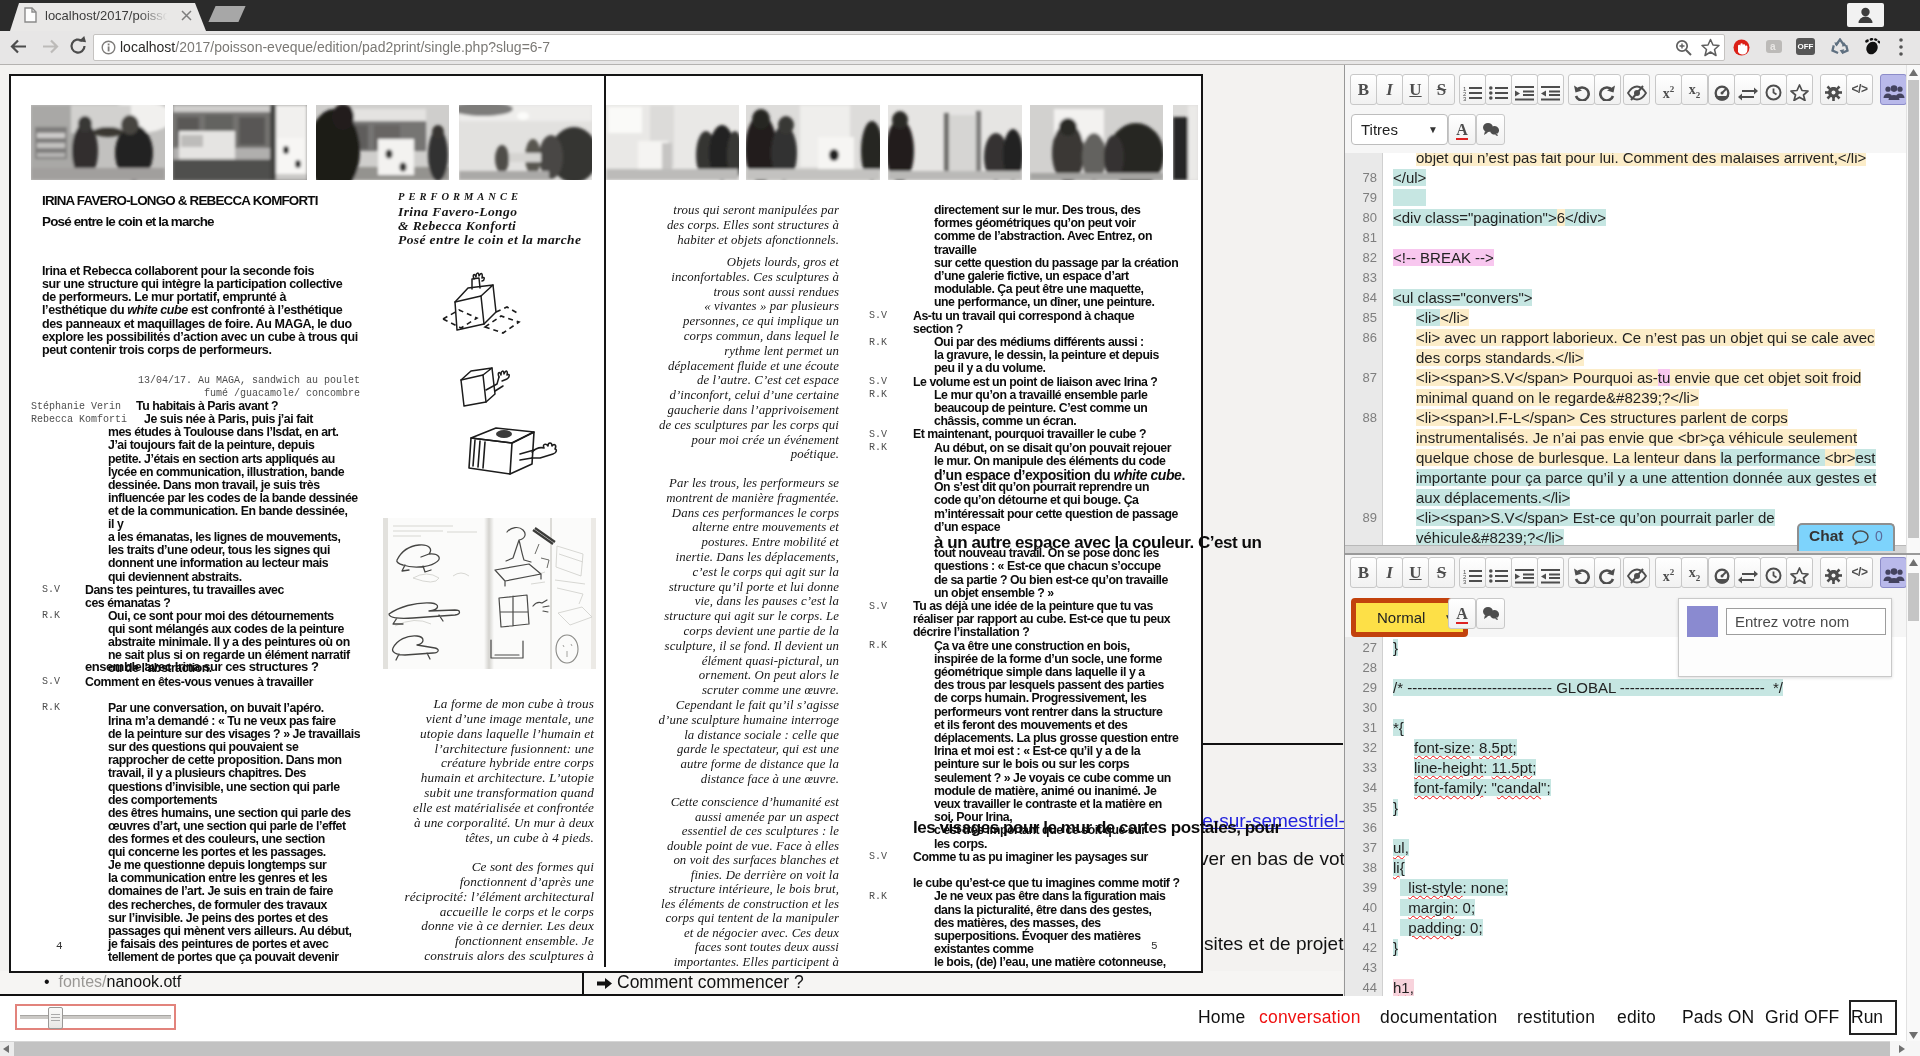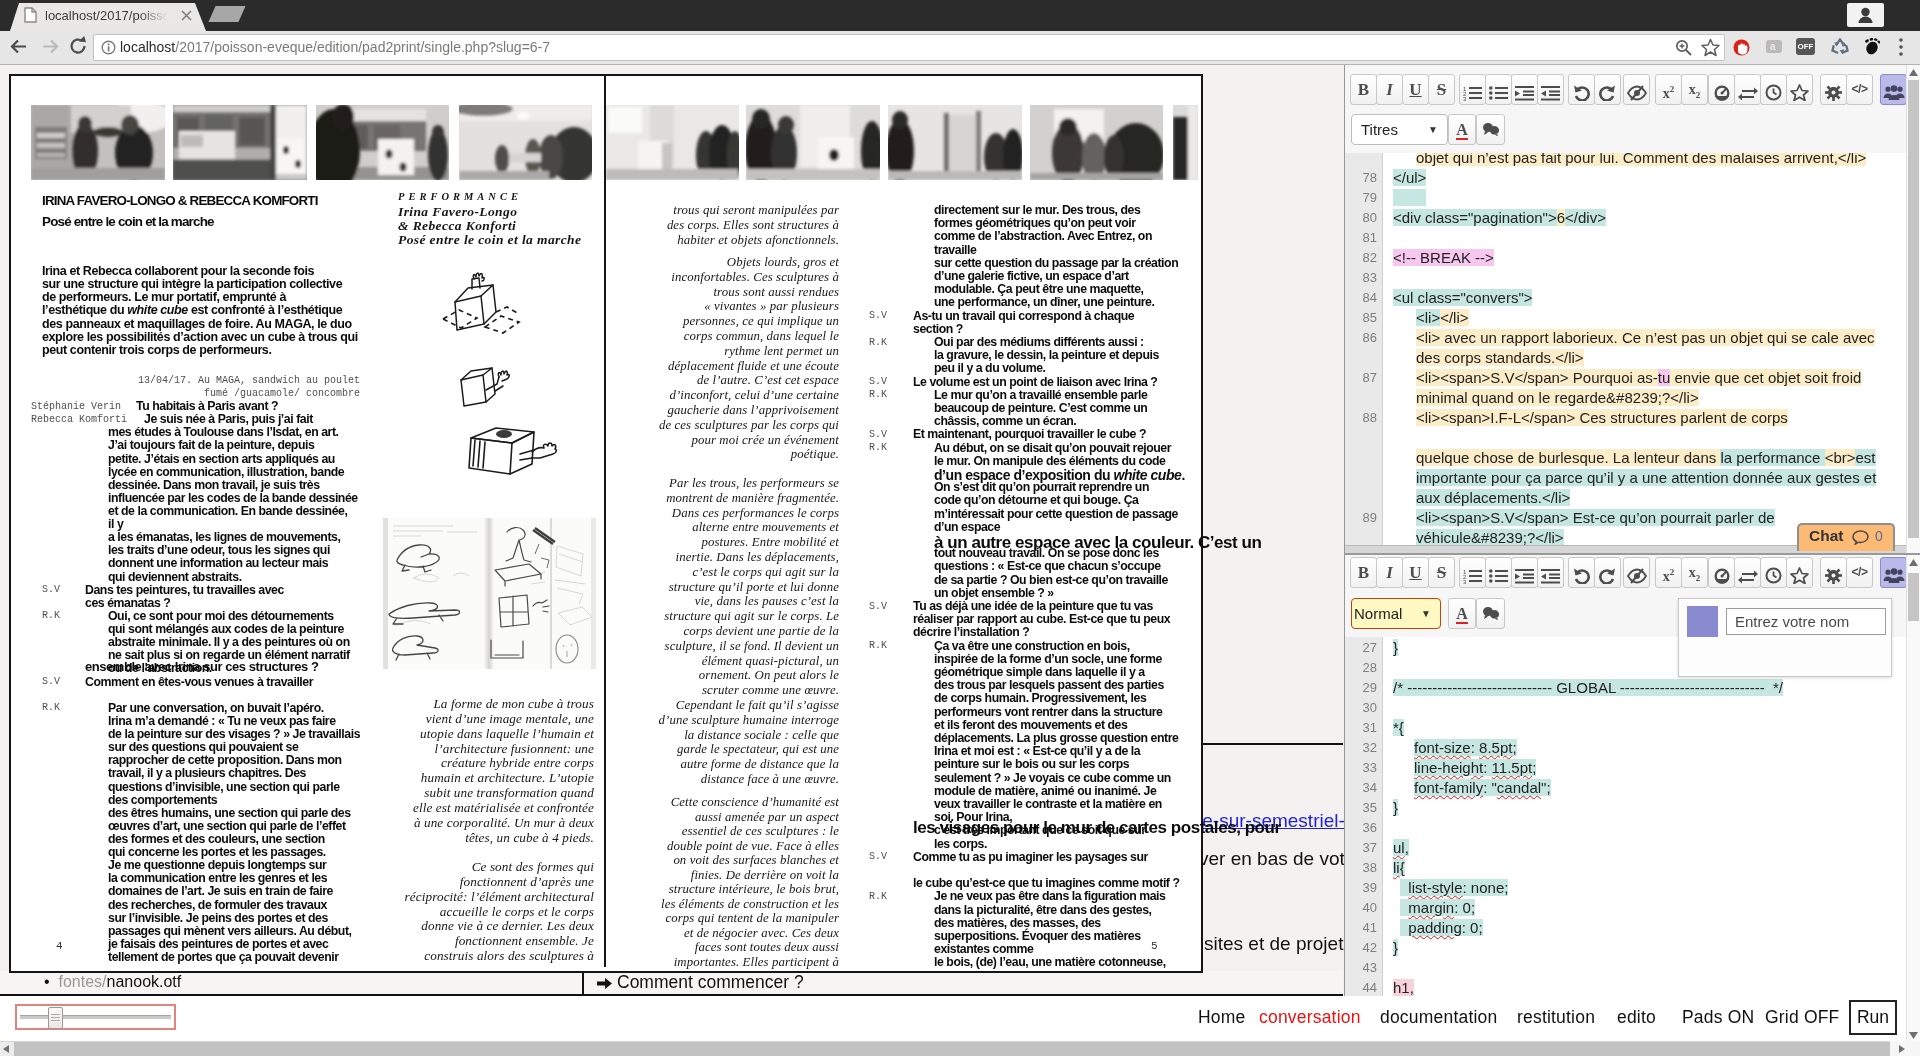--- a/index.html
+++ b/index.html
@@ -136,21 +136,21 @@
   </div>
 
   <div id="navbar">
     <div class="nav" style="left:1198px">Home</div>
     <div class="nav" style="left:1259px;color:#ef1010">conversation</div>
     <div class="nav" style="left:1380px">documentation</div>
     <div class="nav" style="left:1517px">restitution</div>
     <div class="nav" style="left:1617px">edito</div>
     <div class="nav" style="left:1682px">Pads ON</div>
     <div class="nav" style="left:1765px">Grid OFF</div>
-    <div class="abs" style="left:1849px;top:4px;width:44px;height:31px;border:2px solid #222;text-align:center;line-height:30px;font-size:17.5px;color:#111">Run</div>
+    <div class="abs" style="left:1849px;top:4px;width:44px;height:31px;border:2px solid #222;line-height:30px;font-size:17.5px;color:#111">Run</div>
 
     <div class="abs" style="left:15px;top:8px;width:157px;height:22px;border:2px solid #e2837c;background:#fff">
       <div class="abs" style="left:3px;top:9px;width:151px;height:3px;background:#cbc9c6;border-top:1px solid #a8a6a3"></div>
       <div class="abs" style="left:31px;top:1px;width:13px;height:20px;background:linear-gradient(#fafaf9,#e8e7e5);border:1px solid #9a9896;border-radius:2px">
         <div style="margin:6px 2px 0 2px;height:1px;background:#aaa"></div>
         <div style="margin:2px 2px 0 2px;height:1px;background:#aaa"></div>
         <div style="margin:2px 2px 0 2px;height:1px;background:#aaa"></div>
       </div>
     </div>
   </div>
@@ -693,30 +693,31 @@
         <div class="crow" style="left:48px;top:35px"><span class="cy">&nbsp;&nbsp;&nbsp;&nbsp;&nbsp;&nbsp;&nbsp;&nbsp;</span></div>
         <div class="crow" style="left:48px;top:55px"><span class="cy">&lt;div class="pagination"&gt;</span><span class="ye">6</span><span class="cy">&lt;/div&gt;</span></div>
         <div class="crow" style="left:48px;top:95px"><span class="pk">&lt;!-- BREAK --&gt;</span></div>
         <div class="crow" style="left:48px;top:135px"><span class="cy">&lt;ul class="convers"&gt;</span></div>
         <div class="crow" style="left:71px;top:155px"><span class="cy">&lt;li&gt;</span><span class="ye">&lt;/li&gt;</span></div>
         <div class="crow" style="left:71px;top:175px"><span class="ye">&lt;li&gt; avec un rapport laborieux. Ce n’est pas un objet qui se cale avec</span></div>
         <div class="crow" style="left:71px;top:195px"><span class="ye">des corps standards.&lt;/li&gt;</span></div>
         <div class="crow" style="left:71px;top:215px"><span class="ye">&lt;li&gt;&lt;span&gt;S.V&lt;/span&gt; Pourquoi as-</span><span class="pk">tu</span><span class="ye"> envie que cet objet soit froid</span></div>
         <div class="crow" style="left:71px;top:235px"><span class="ye">minimal quand on le regarde&amp;#8239;?&lt;/li&gt;</span></div>
         <div class="crow" style="left:71px;top:255px"><span class="ye">&lt;li&gt;&lt;span&gt;I.F-L&lt;/span&gt; Ces structures parlent de corps</span></div>
+        <div class="crow" style="left:71px;top:275px"><span class="ye">instrumentalisés. Je n’ai pas envie que &lt;br&gt;ça véhicule seulement</span></div>
         <div class="crow" style="left:71px;top:295px"><span class="ye">quelque chose de burlesque. La lenteur dans </span><span class="cy">la performance </span><span class="ye">&lt;br&gt;</span><span class="cy">est</span></div>
         <div class="crow" style="left:71px;top:315px"><span class="cy">importante pour ça parce qu’il y a une attention donnée aux gestes et</span></div>
         <div class="crow" style="left:71px;top:335px"><span class="cy">aux déplacements.&lt;/li&gt;</span></div>
         <div class="crow" style="left:71px;top:355px"><span class="cy">&lt;li&gt;&lt;span&gt;S.V&lt;/span&gt; Est-ce qu’on pourrait parler de</span></div>
         <div class="crow" style="left:71px;top:375px"><span class="cy">véhicule&amp;#8239;?&lt;/li&gt;</span></div>
     </div>
     <div class="abs" style="left:0;top:480px;width:561px;height:8px;background:#d6d6d6;border-top:1px solid #b9b9b9"></div>
     <div class="abs" style="left:0;top:488px;width:575px;height:2px;background:#9a9a9a"></div>
 
-    <div class="abs" style="left:452px;top:458px;width:94px;height:26px;background:#fdba74;border:2px solid #8f8f8f;border-bottom:none;border-radius:5px 5px 0 0;z-index:5">
+    <div class="abs" style="left:452px;top:458px;width:94px;height:26px;background:#7dd3fc;border:2px solid #8f8f8f;border-bottom:none;border-radius:5px 5px 0 0;z-index:5">
       <span style="position:absolute;left:10px;top:2px;font-weight:bold;font-size:15.5px;color:#333">Chat</span>
       <svg style="position:absolute;left:53px;top:5px" width="17" height="15" viewBox="0 0 17 15">
           <path d="M8.5,1 C4.4,1 1,3.5 1,6.7 C1,8.8 2.3,10.5 4.4,11.5 L3.4,14 L6.8,12.2 C7.4,12.3 7.9,12.4 8.5,12.4 C12.6,12.4 16,9.9 16,6.7 C16,3.5 12.6,1 8.5,1 Z" fill="none" stroke="#4a4a4a" stroke-width="1.5"></path>
         </svg>
       <span style="position:absolute;left:76px;top:3px;font-size:14px;color:#5b6b9b">0</span>
     </div>
 
     <div class="toolbar" style="top:490px;height:82px">
       <div class="abs" style="left:5px;top:2px"><span class="btn" style="font-family:'Liberation Serif';font-weight:bold;font-size:17px">B</span><span class="btn" style="font-family:'Liberation Serif';font-style:italic;font-weight:bold;font-size:17px">I</span><span class="btn" style="font-family:'Liberation Serif';font-weight:bold;font-size:17px;text-decoration:underline">U</span><span class="btn" style="font-family:'Liberation Serif';font-weight:bold;font-size:17px;text-decoration:line-through">S</span></div>
 <div class="abs" style="left:114px;top:2px"><span class="btn"><span style="display:inline-block;vertical-align:middle;margin-top:6px"><svg width="19" height="16" viewBox="0 0 19 16">
@@ -826,21 +827,21 @@
 <div class="abs" style="left:535px;top:2px"><span class="btn" style="background:#b9b9ea;border-color:#8c8cc8"><span style="display:inline-block;vertical-align:middle;margin-top:6px"><svg width="22" height="16" viewBox="0 0 22 16">
                 <g fill="#44435f">
                   <circle cx="5" cy="4.2" r="2.6"></circle>
                   <circle cx="17" cy="4.2" r="2.6"></circle>
                   <circle cx="11" cy="3.6" r="3.3"></circle>
                   <path d="M0.5,13 a4.5,4.5 0 0 1 9,0 z"></path>
                   <path d="M12.5,13 a4.5,4.5 0 0 1 9,0 z"></path>
                   <path d="M5.5,15 a5.5,5 0 0 1 11,0 z"></path>
                 </g>
               </svg></span></span></div>
-<div class="abs" style="left:6px;top:43px;width:86px;height:29px;background:#fef9c3;border:1px solid #c2410c;border-radius:4px;font-size:15px;color:#222;line-height:29px;padding-left:2px">Normal<span style="position:absolute;right:9px;top:0;font-size:10px;color:#333">▼</span></div>
+<div class="abs" style="left:6px;top:43px;width:86px;height:29px;background:#fde047;border:5px solid #c2410c;border-radius:4px;font-size:15px;color:#222;line-height:29px;padding-left:21px">Normal<span style="position:absolute;right:9px;top:0;font-size:10px;color:#333">▼</span></div>
 <div class="abs" style="left:103px;top:43px"><span class="btn" style="width:26px;font-family:'Liberation Serif';font-weight:bold;font-size:16px"><span style="border-bottom:2px solid #d22">A</span></span></div>
 <div class="abs" style="left:131px;top:43px"><span class="btn" style="width:27px"><svg width="18" height="14" viewBox="0 0 18 14" style="margin-top:7px">
               <path d="M1,5.5 a5,4.5 0 0 1 10,0 a5,4.5 0 0 1 -10,0 M3,9 l-1,4 l4,-2.5" fill="#4d4d4d"></path>
               <path d="M8,9 a4.5,4 0 0 0 9,-1 a4.5,4 0 0 0 -6,-3.7 M15,11.5 l1,3 l-3.5,-2" fill="#4d4d4d"></path>
             </svg></span></div>
     </div>
     <div class="codewrap" style="top:572px;height:404px">
       <div class="gutter">
           <div class="ln" style="top:1px">27</div>
           <div class="ln" style="top:21px">28</div>

